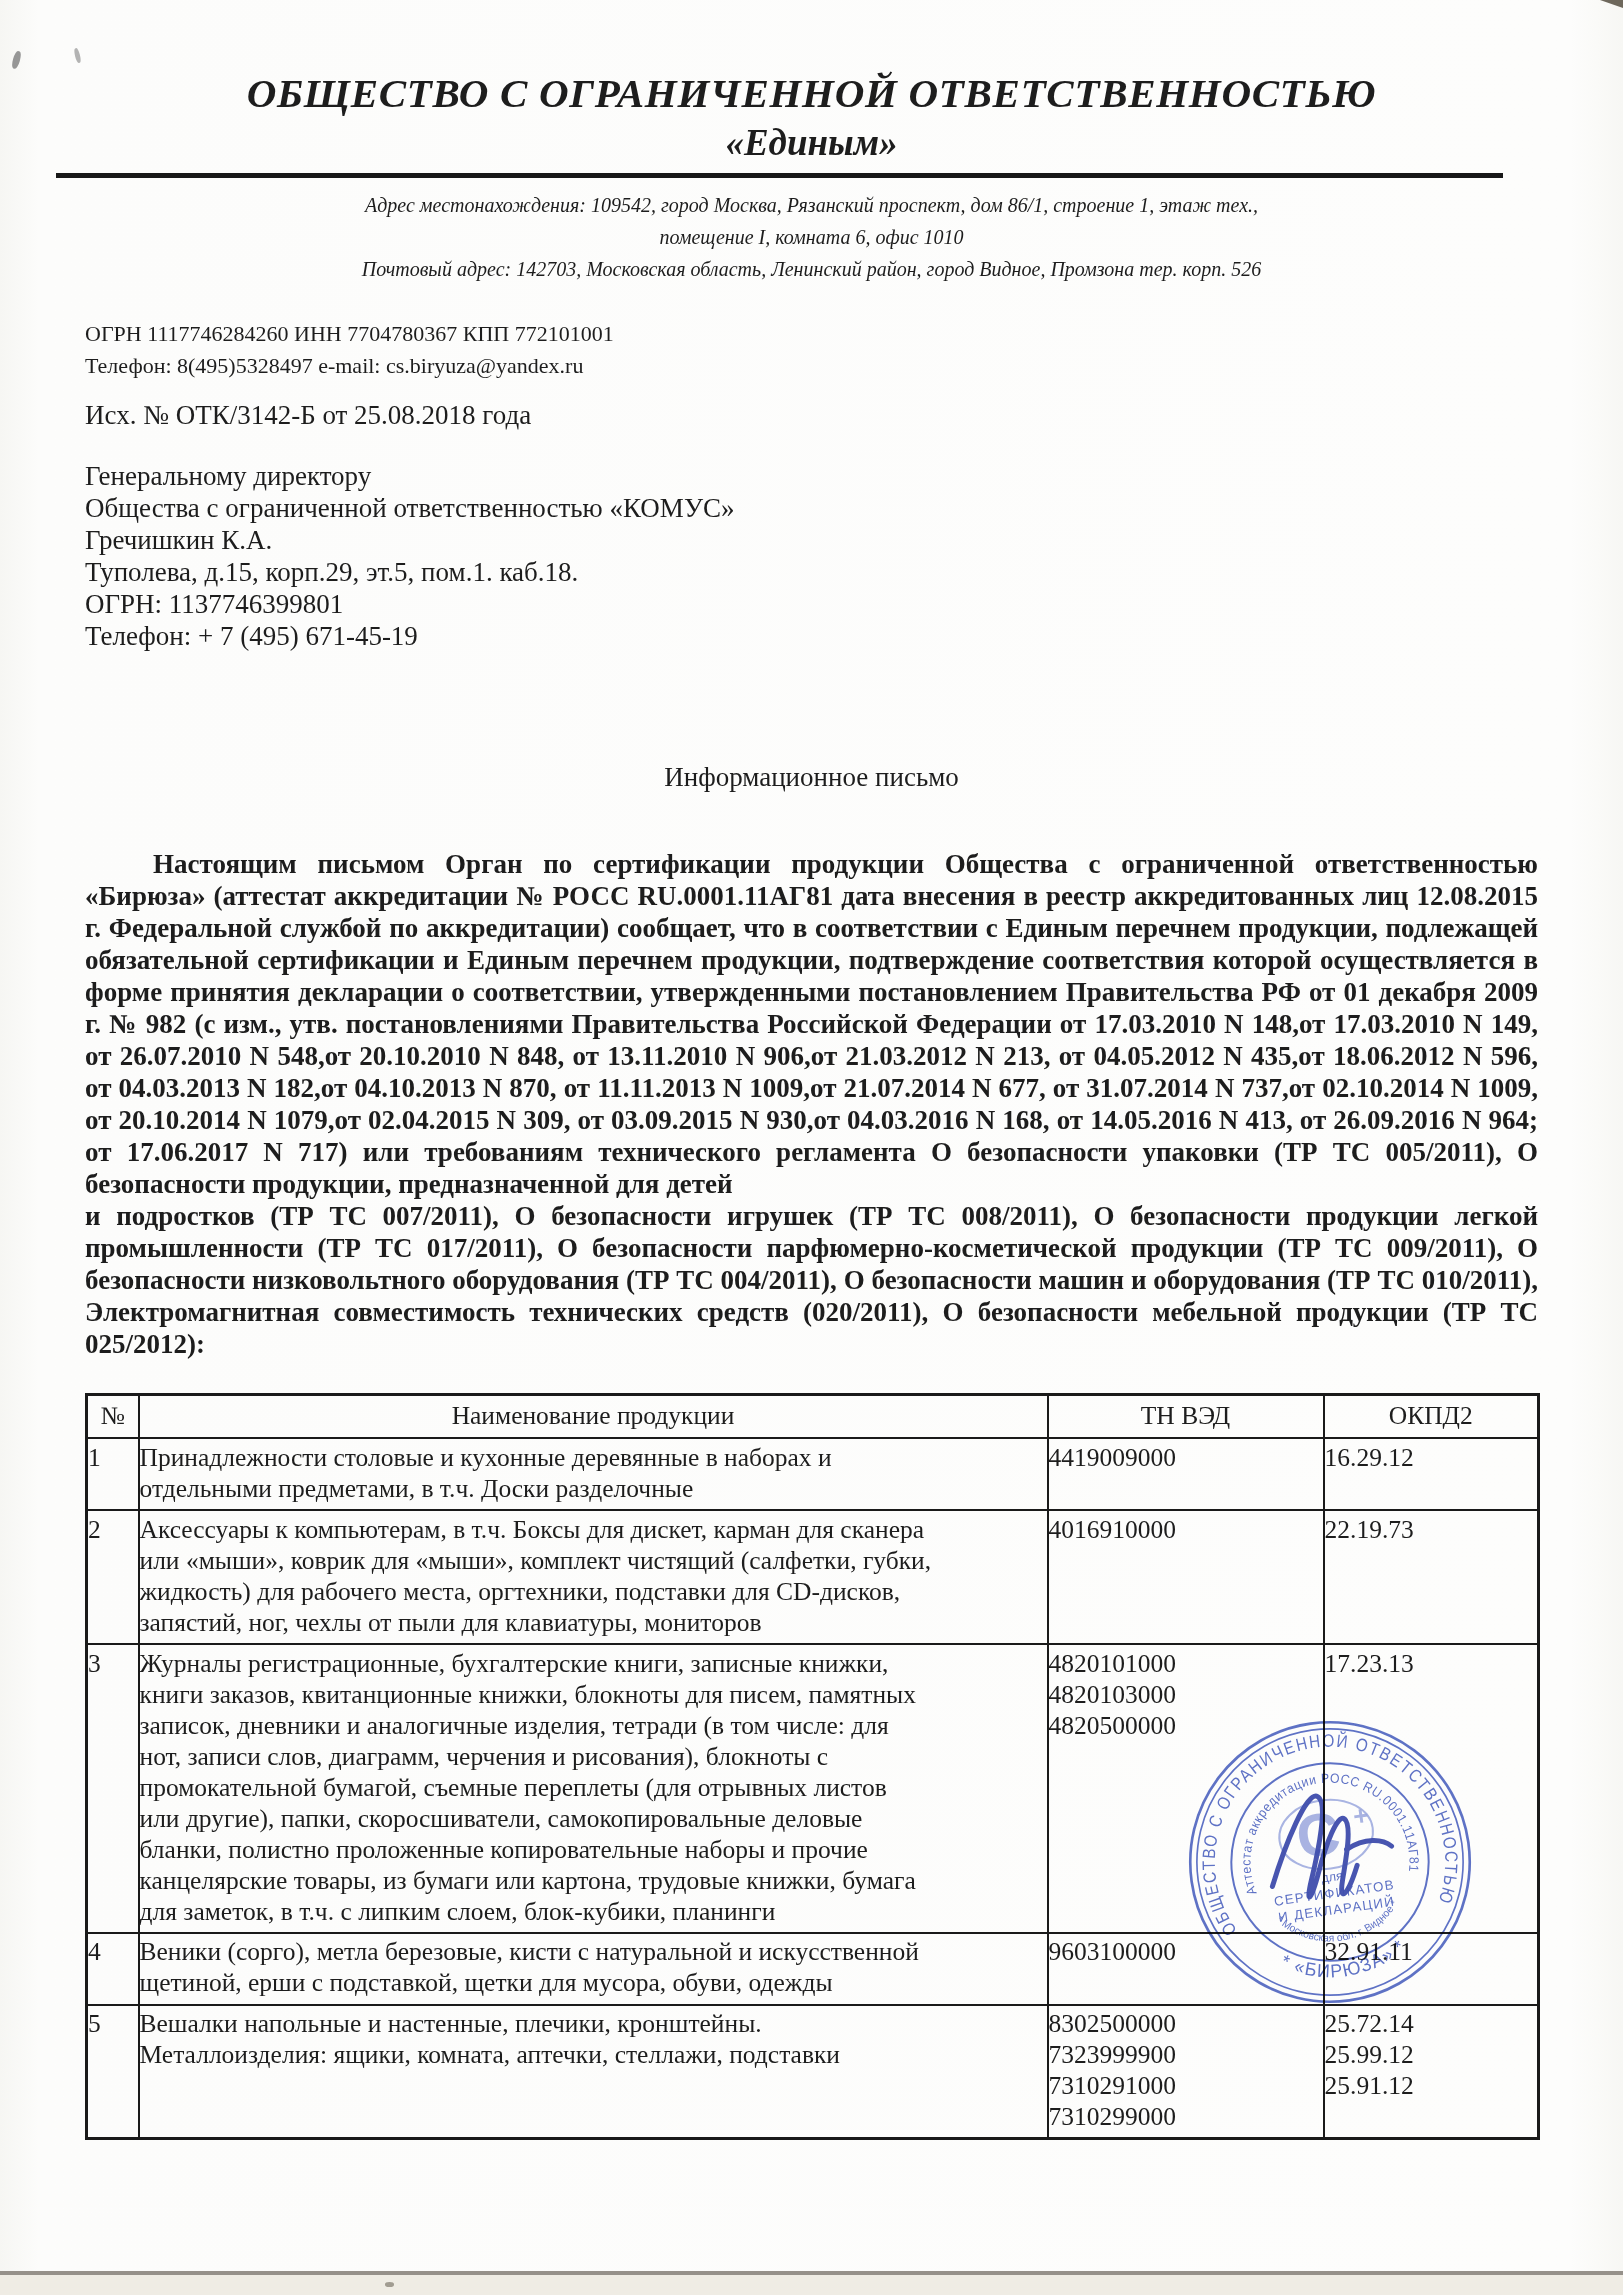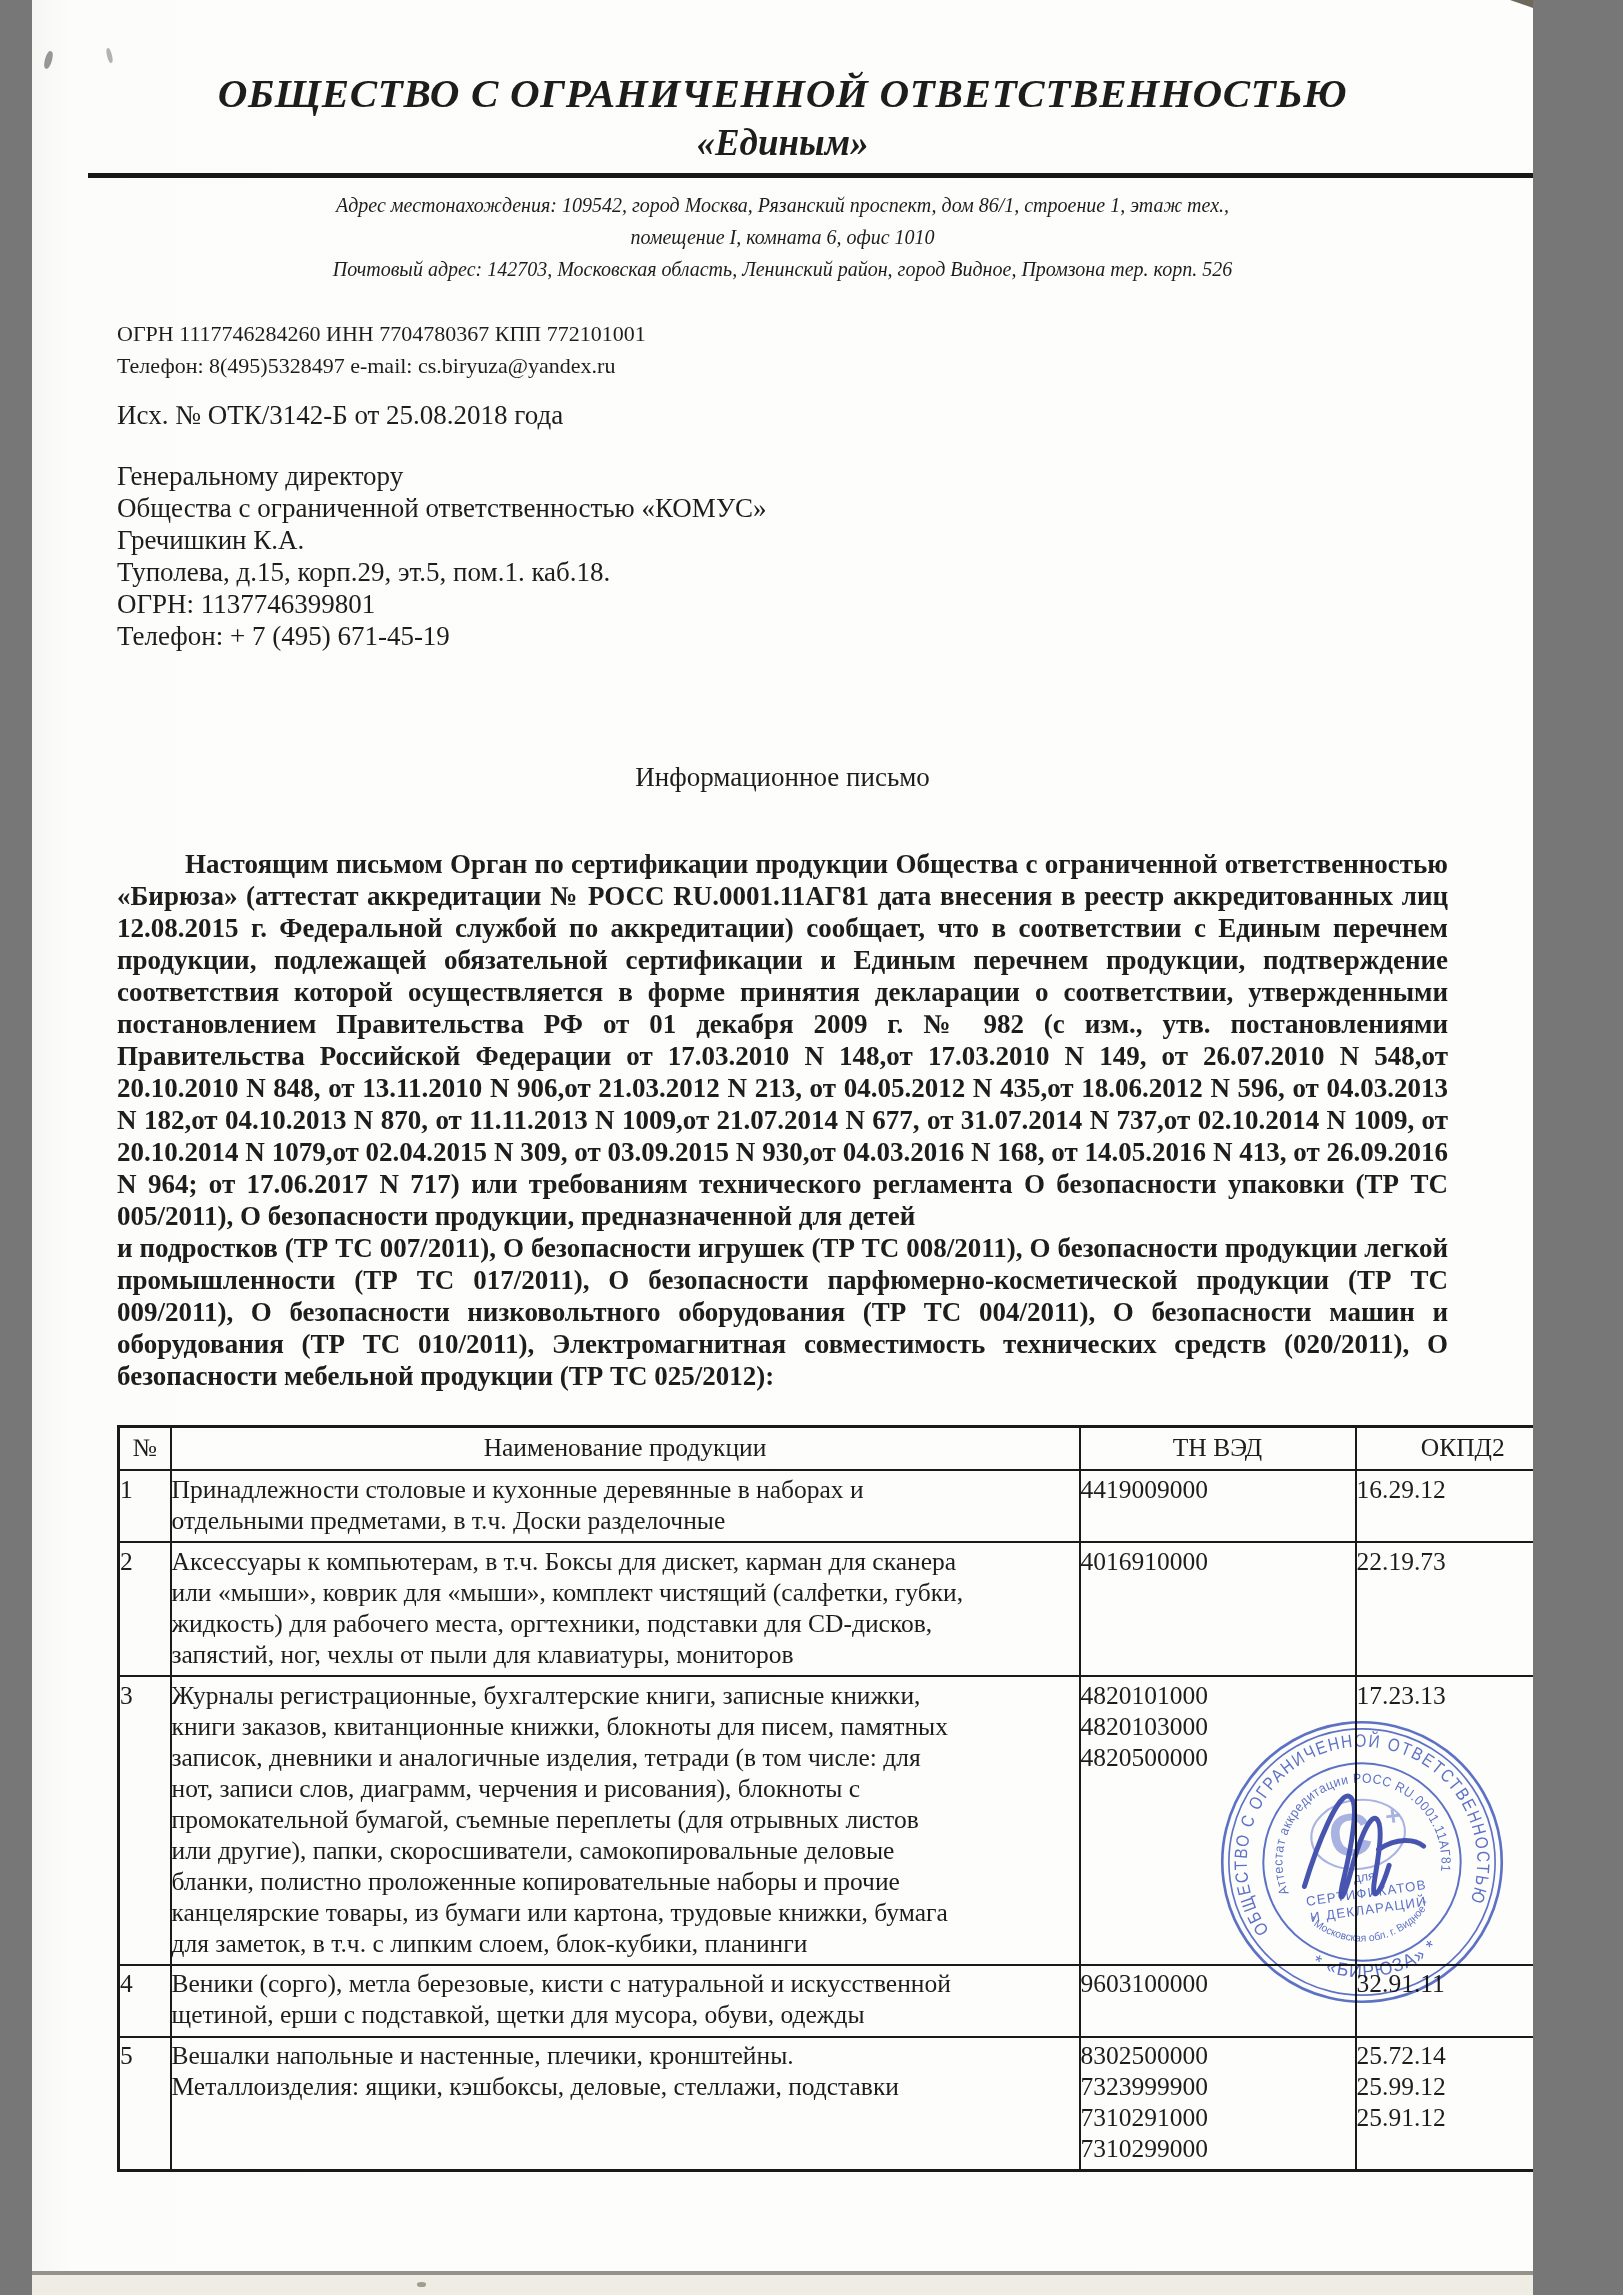--- a/index.html
+++ b/index.html
@@ -1,19 +1,19 @@
 <!DOCTYPE html>
 <html style="font-size:10.5px"><head>
 <meta charset="utf-8">
 <style>
   html,body { margin:0; padding:0; background:#777; }
   .page {
-    position:relative; width:1501px; height:2295px; overflow:hidden;
+    position:relative; width:1623px; height:2295px; overflow:hidden;
     background:linear-gradient(90deg,#f6f6f3 0px,#fcfcfb 39px,#fdfdfc 1570px,#f7f7f4 1623px);
-    font-family:"Liberation Serif", serif; color:#1d1d1d;margin-left:32px;
+    font-family:"Liberation Serif", serif; color:#1d1d1d;
   }
   .content { padding:0 85px; position:relative; }
   .org-title { margin:0; padding-top:68px; text-align:center; font-weight:bold; font-style:italic; }
   .org-title-l1 { font-size:41px; line-height:51px; letter-spacing:0.7px; }
   .org-title-l2 { font-size:37px; line-height:47px; }
   .rule { height:5.9px; background:#181818; margin:6.5px 0 0 -29px; width:1447px; }
   .addr-block { margin-top:10.5px; text-align:center; font-size:20px; line-height:32px;font-style:italic; }
   .reg-block  { margin-top:33px; text-align:left; font-size:22px; line-height:32px; }
   .ref-line   { margin-top:17px; font-size:27px; line-height:32px; text-align:left; }
   .recipient  { margin-top:29px; text-align:left; font-size:27px; line-height:32px; }
@@ -165,21 +165,21 @@
               <div>9603100000</div>
             </td>
             <td class="c-okpd">
               <div>32.91.11</div>
             </td>
           </tr>
           <tr>
             <td class="c-num">5</td>
             <td class="c-name">
               <div>Вешалки напольные и настенные, плечики, кронштейны.</div>
-              <div>Металлоизделия: ящики, кэшбоксы, деловые, стеллажи, подставки</div>
+              <div>Металлоизделия: ящики, комната, аптечки, стеллажи, подставки</div>
             </td>
             <td class="c-tnved">
               <div>8302500000</div>
               <div>7323999900</div>
               <div>7310291000</div>
               <div>7310299000</div>
             </td>
             <td class="c-okpd">
               <div>25.72.14</div>
               <div>25.99.12</div>

